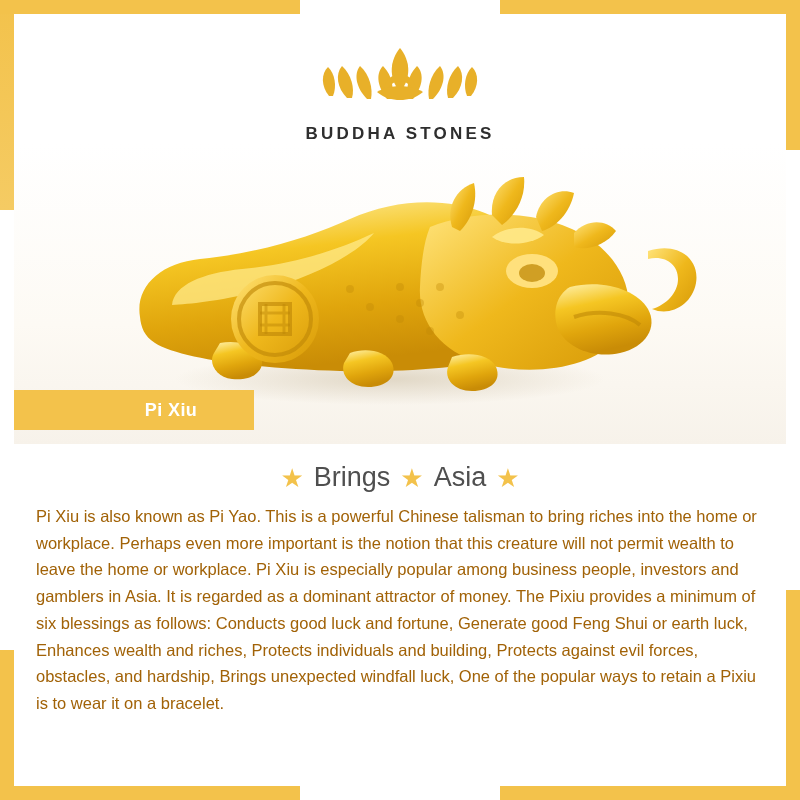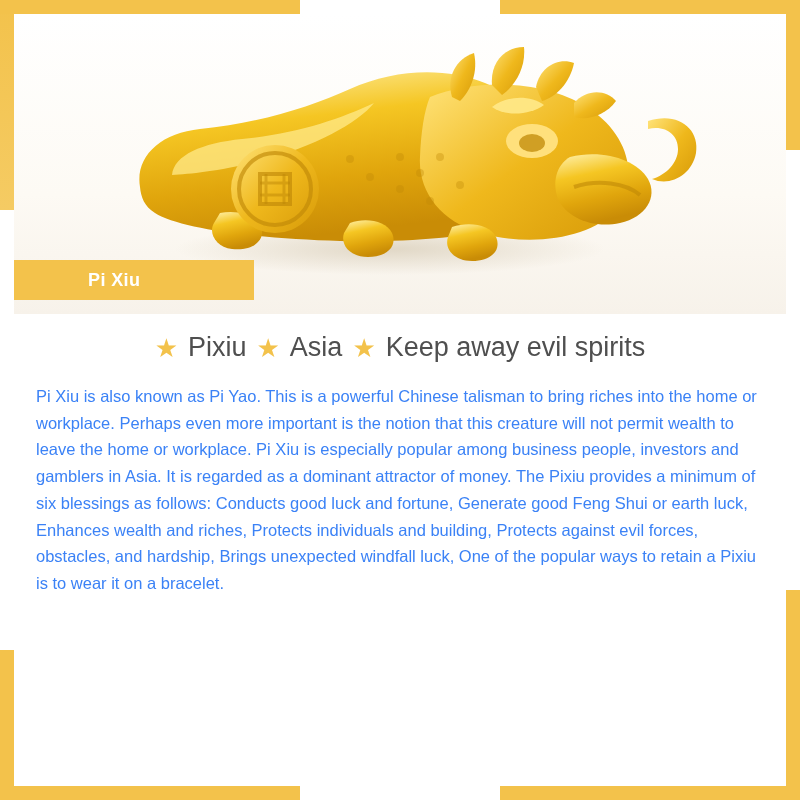--- a/index.html
+++ b/index.html
@@ -125,20 +125,21 @@
   }
   .caption-tab {
     position: absolute;
     left: 0; bottom: 14px;
     min-width: 240px;
     height: 40px;
     background: #f3c24b;
     display: flex;
     align-items: center;
     padding-left: 74px;
+    justify-content: center;
   }
   .caption-text {
     color: #ffffff;
     font-size: 18px;
     font-weight: bold;
     letter-spacing: 0.4px;
   }
 
   
   .benefits {
@@ -150,43 +151,66 @@
     align-items: center;
     justify-content: center;
     gap: 10px;
     flex-wrap: nowrap;
   }
   .benefit-star { color: #f3c24b; font-size: 26px; line-height: 1; }
   .benefit-word { color: #4f4f4f; }
 
   
   .body-copy {
-    margin: 20px 22px 0 22px;
+    margin: 10px 22px 0 22px;
     font-size: 16.5px;
     line-height: 1.62;
-    color: #3b82f6;
+    color: #a16207;
     text-align: left;
   }
 </style>
 </head>
 <body>
 
 <div class="page">
 
   <div class="corner corner-tl"></div>
   <div class="corner corner-tl2"></div>
   <div class="corner corner-tr"></div>
   <div class="corner corner-tr2"></div>
   <div class="corner corner-bl"></div>
   <div class="corner corner-bl2"></div>
   <div class="corner corner-br"></div>
   <div class="corner corner-br2"></div>
 
   <div class="inner">
 
+    <div class="logo-block">
+      <svg class="logo-mark" width="170" height="86" viewBox="0 0 170 86">
+        <g fill="#e8b029">
+
+          <path d="M14,64 C6,54 6,42 13,35 C20,42 22,54 18,64 Z"></path>
+          <path d="M32,66 C22,56 20,42 27,34 C36,42 40,56 37,66 Z"></path>
+          <path d="M52,67 C42,57 38,43 45,34 C55,43 58,57 56,67 Z"></path>
+          <path d="M72,67 C63,56 60,42 68,34 C78,44 79,57 76,67 Z"></path>
+
+          <path d="M156,64 C164,54 164,42 157,35 C150,42 148,54 152,64 Z"></path>
+          <path d="M138,66 C148,56 150,42 143,34 C134,42 130,56 133,66 Z"></path>
+          <path d="M118,67 C128,57 132,43 125,34 C115,43 112,57 114,67 Z"></path>
+          <path d="M98,67 C107,56 110,42 102,34 C92,44 91,57 94,67 Z"></path>
+
+          <path d="M85,16 C95,28 97,46 85,60 C73,46 75,28 85,16 Z"></path>
+
+          <circle cx="85" cy="33" r="7.5"></circle>
+          <path d="M85,42 C94,42 101,50 101,58 L99,60 C96,53 91,49 85,49 C79,49 74,53 71,60 L69,58 C69,50 76,42 85,42 Z"></path>
+          <path d="M62,60 C68,56 78,54 85,54 C92,54 102,56 108,60 C101,66 93,68 85,68 C77,68 69,66 62,60 Z"></path>
+        </g>
+      </svg>
+      <div class="logo-word">BUDDHA STONES</div>
+    </div>
 
 
     <div class="hero">
       <div class="pixiu-wrap">
         <svg width="600" height="250" viewBox="0 0 600 250">
           <defs>
             <linearGradient id="gold" x1="0" y1="0" x2="0.3" y2="1">
               <stop offset="0%" stop-color="#fff2b0"></stop>
               <stop offset="35%" stop-color="#f5c623"></stop>
               <stop offset="70%" stop-color="#e0a50c"></stop>
@@ -250,23 +274,22 @@
         </svg>
       </div>
 
       <div class="caption-tab">
         <span class="caption-text">Pi Xiu</span>
       </div>
     </div>
 
     <div class="benefits">
       <span class="benefit-star">★</span>
-      <span class="benefit-word">Pixiu</span>
+      <span class="benefit-word">Brings</span>
       <span class="benefit-star">★</span>
       <span class="benefit-word">Asia</span>
       <span class="benefit-star">★</span>
-      <span class="benefit-word">Keep away evil spirits</span>
     </div>
 
     <p class="body-copy">Pi Xiu is also known as Pi Yao. This is a powerful Chinese talisman to bring riches into the home or workplace. Perhaps even more important is the notion that this creature will not permit wealth to leave the home or workplace. Pi Xiu is especially popular among business people, investors and gamblers in Asia. It is regarded as a dominant attractor of money. The Pixiu provides a minimum of six blessings as follows: Conducts good luck and fortune, Generate good Feng Shui or earth luck, Enhances wealth and riches, Protects individuals and building, Protects against evil forces, obstacles, and hardship, Brings unexpected windfall luck, One of the popular ways to retain a Pixiu is to wear it on a bracelet.</p>
 
   </div>
 </div>
 
 </body></html>

